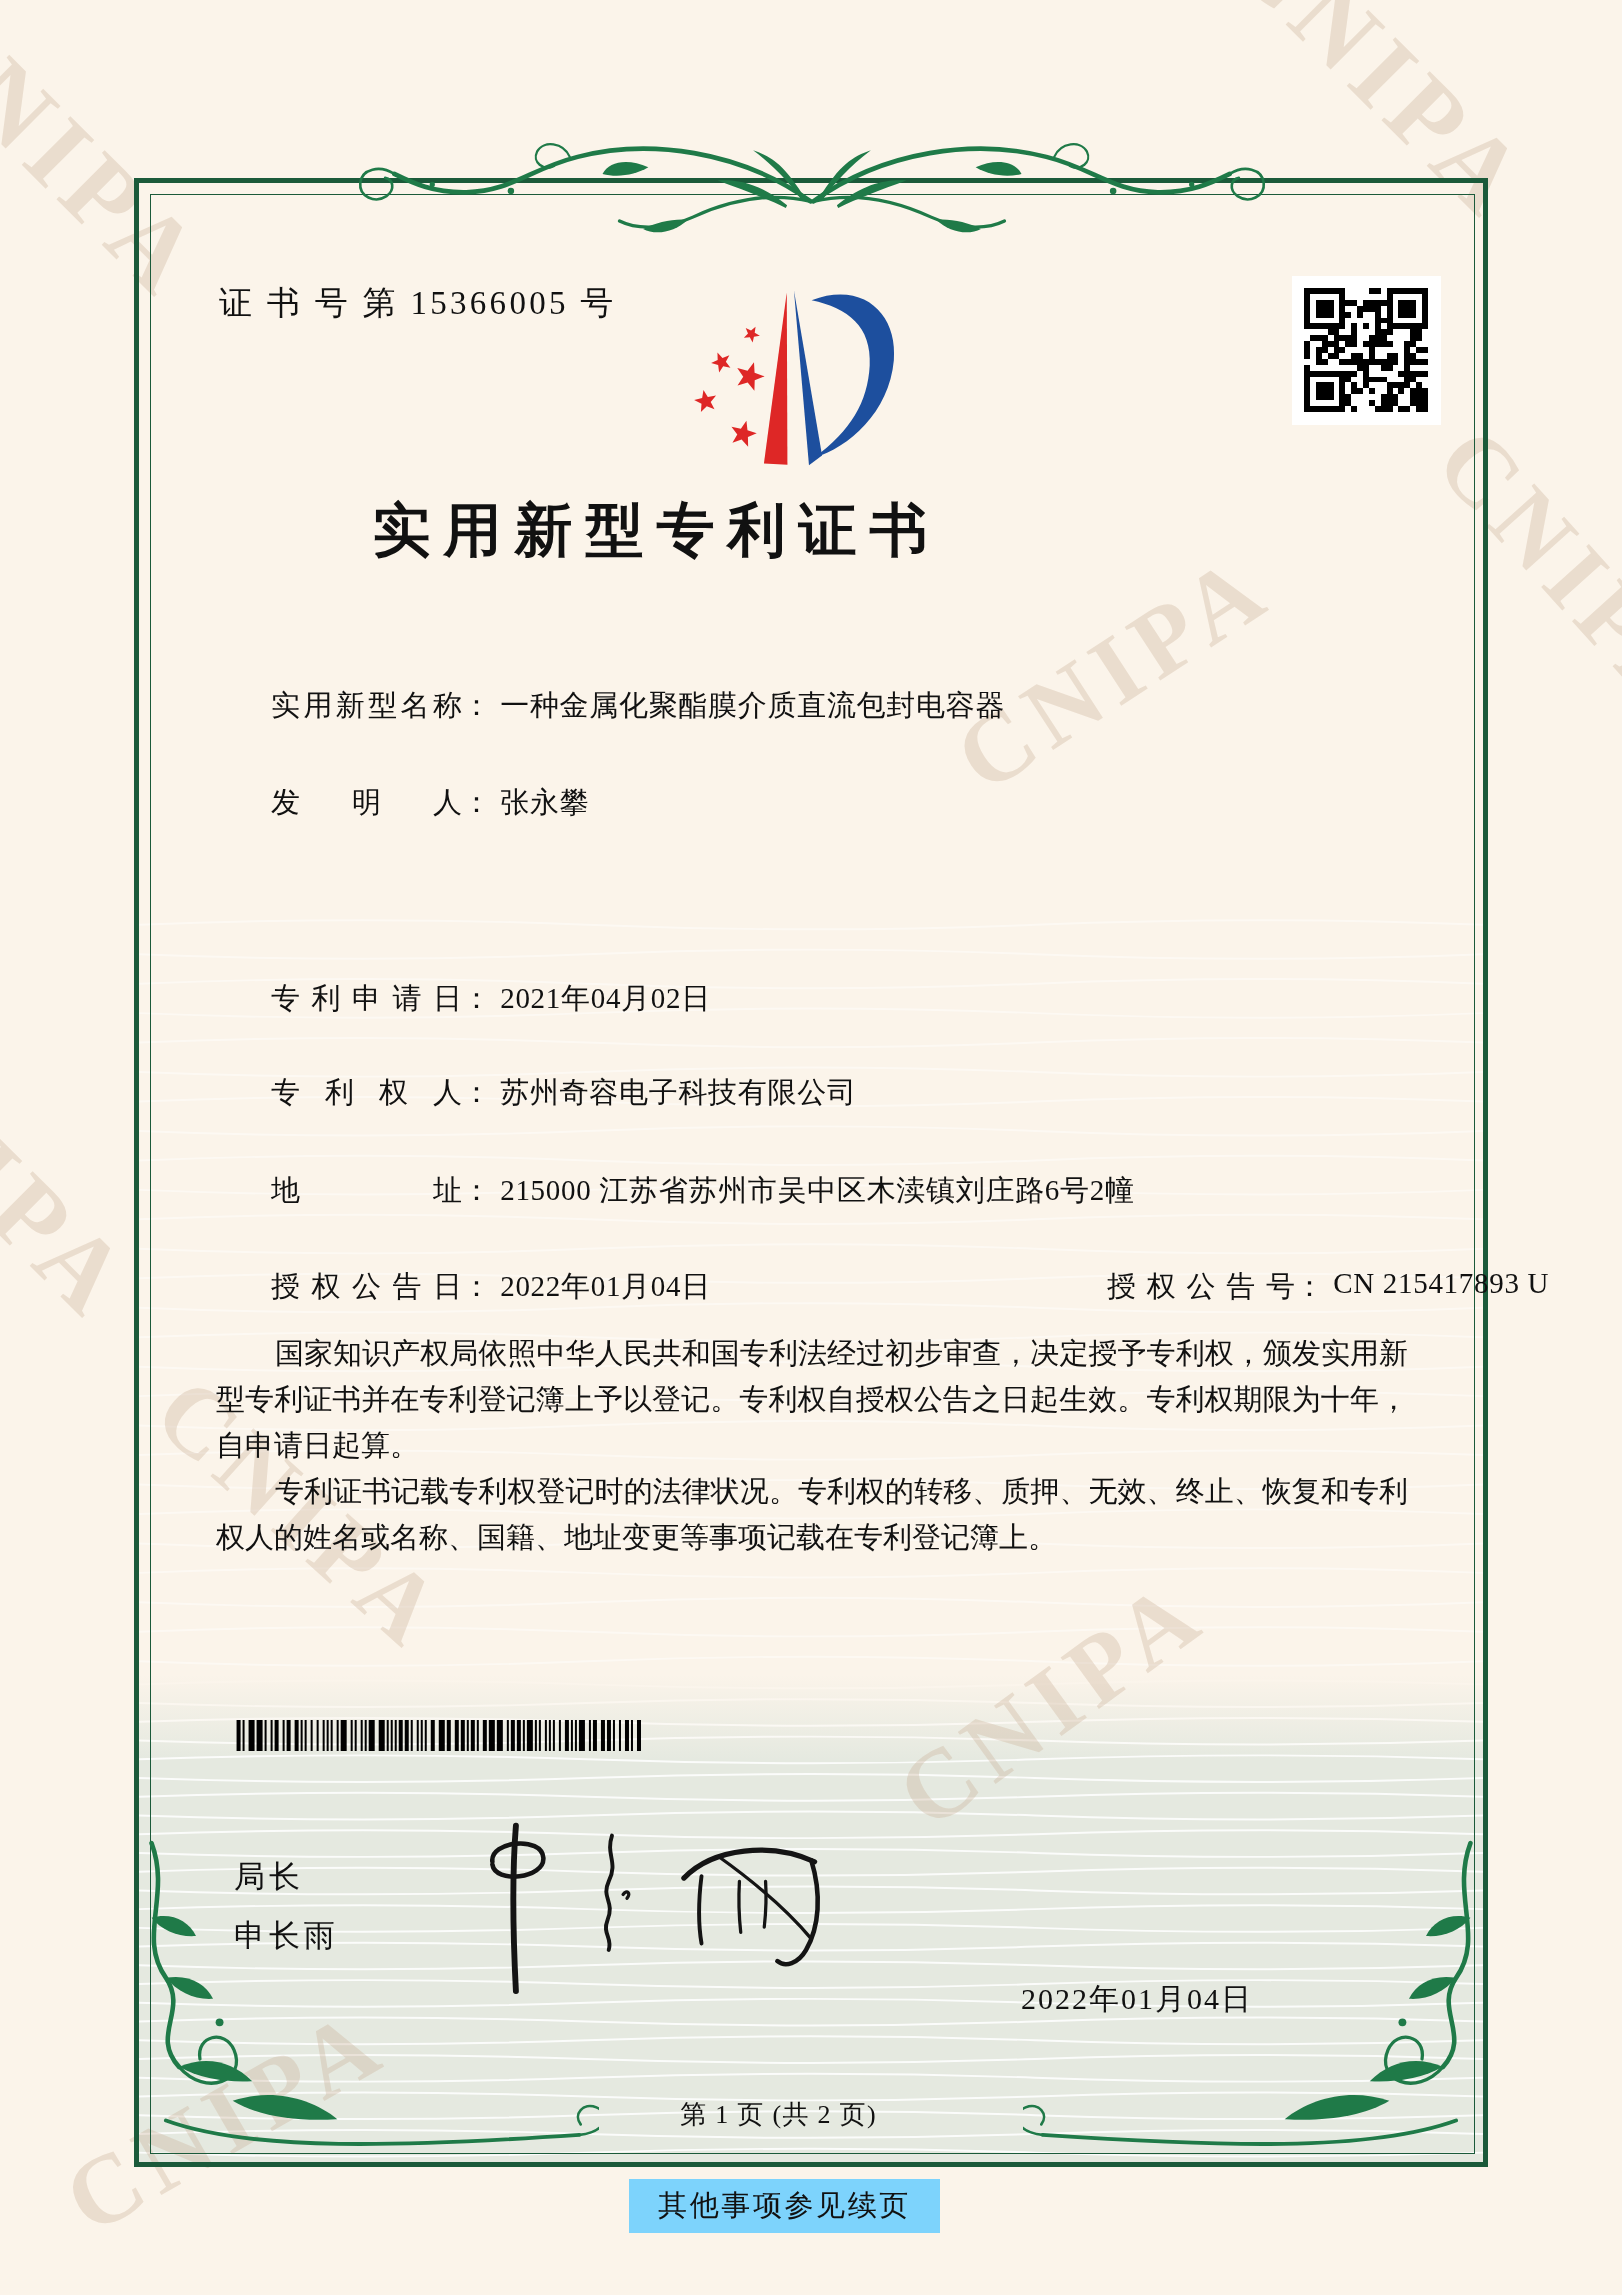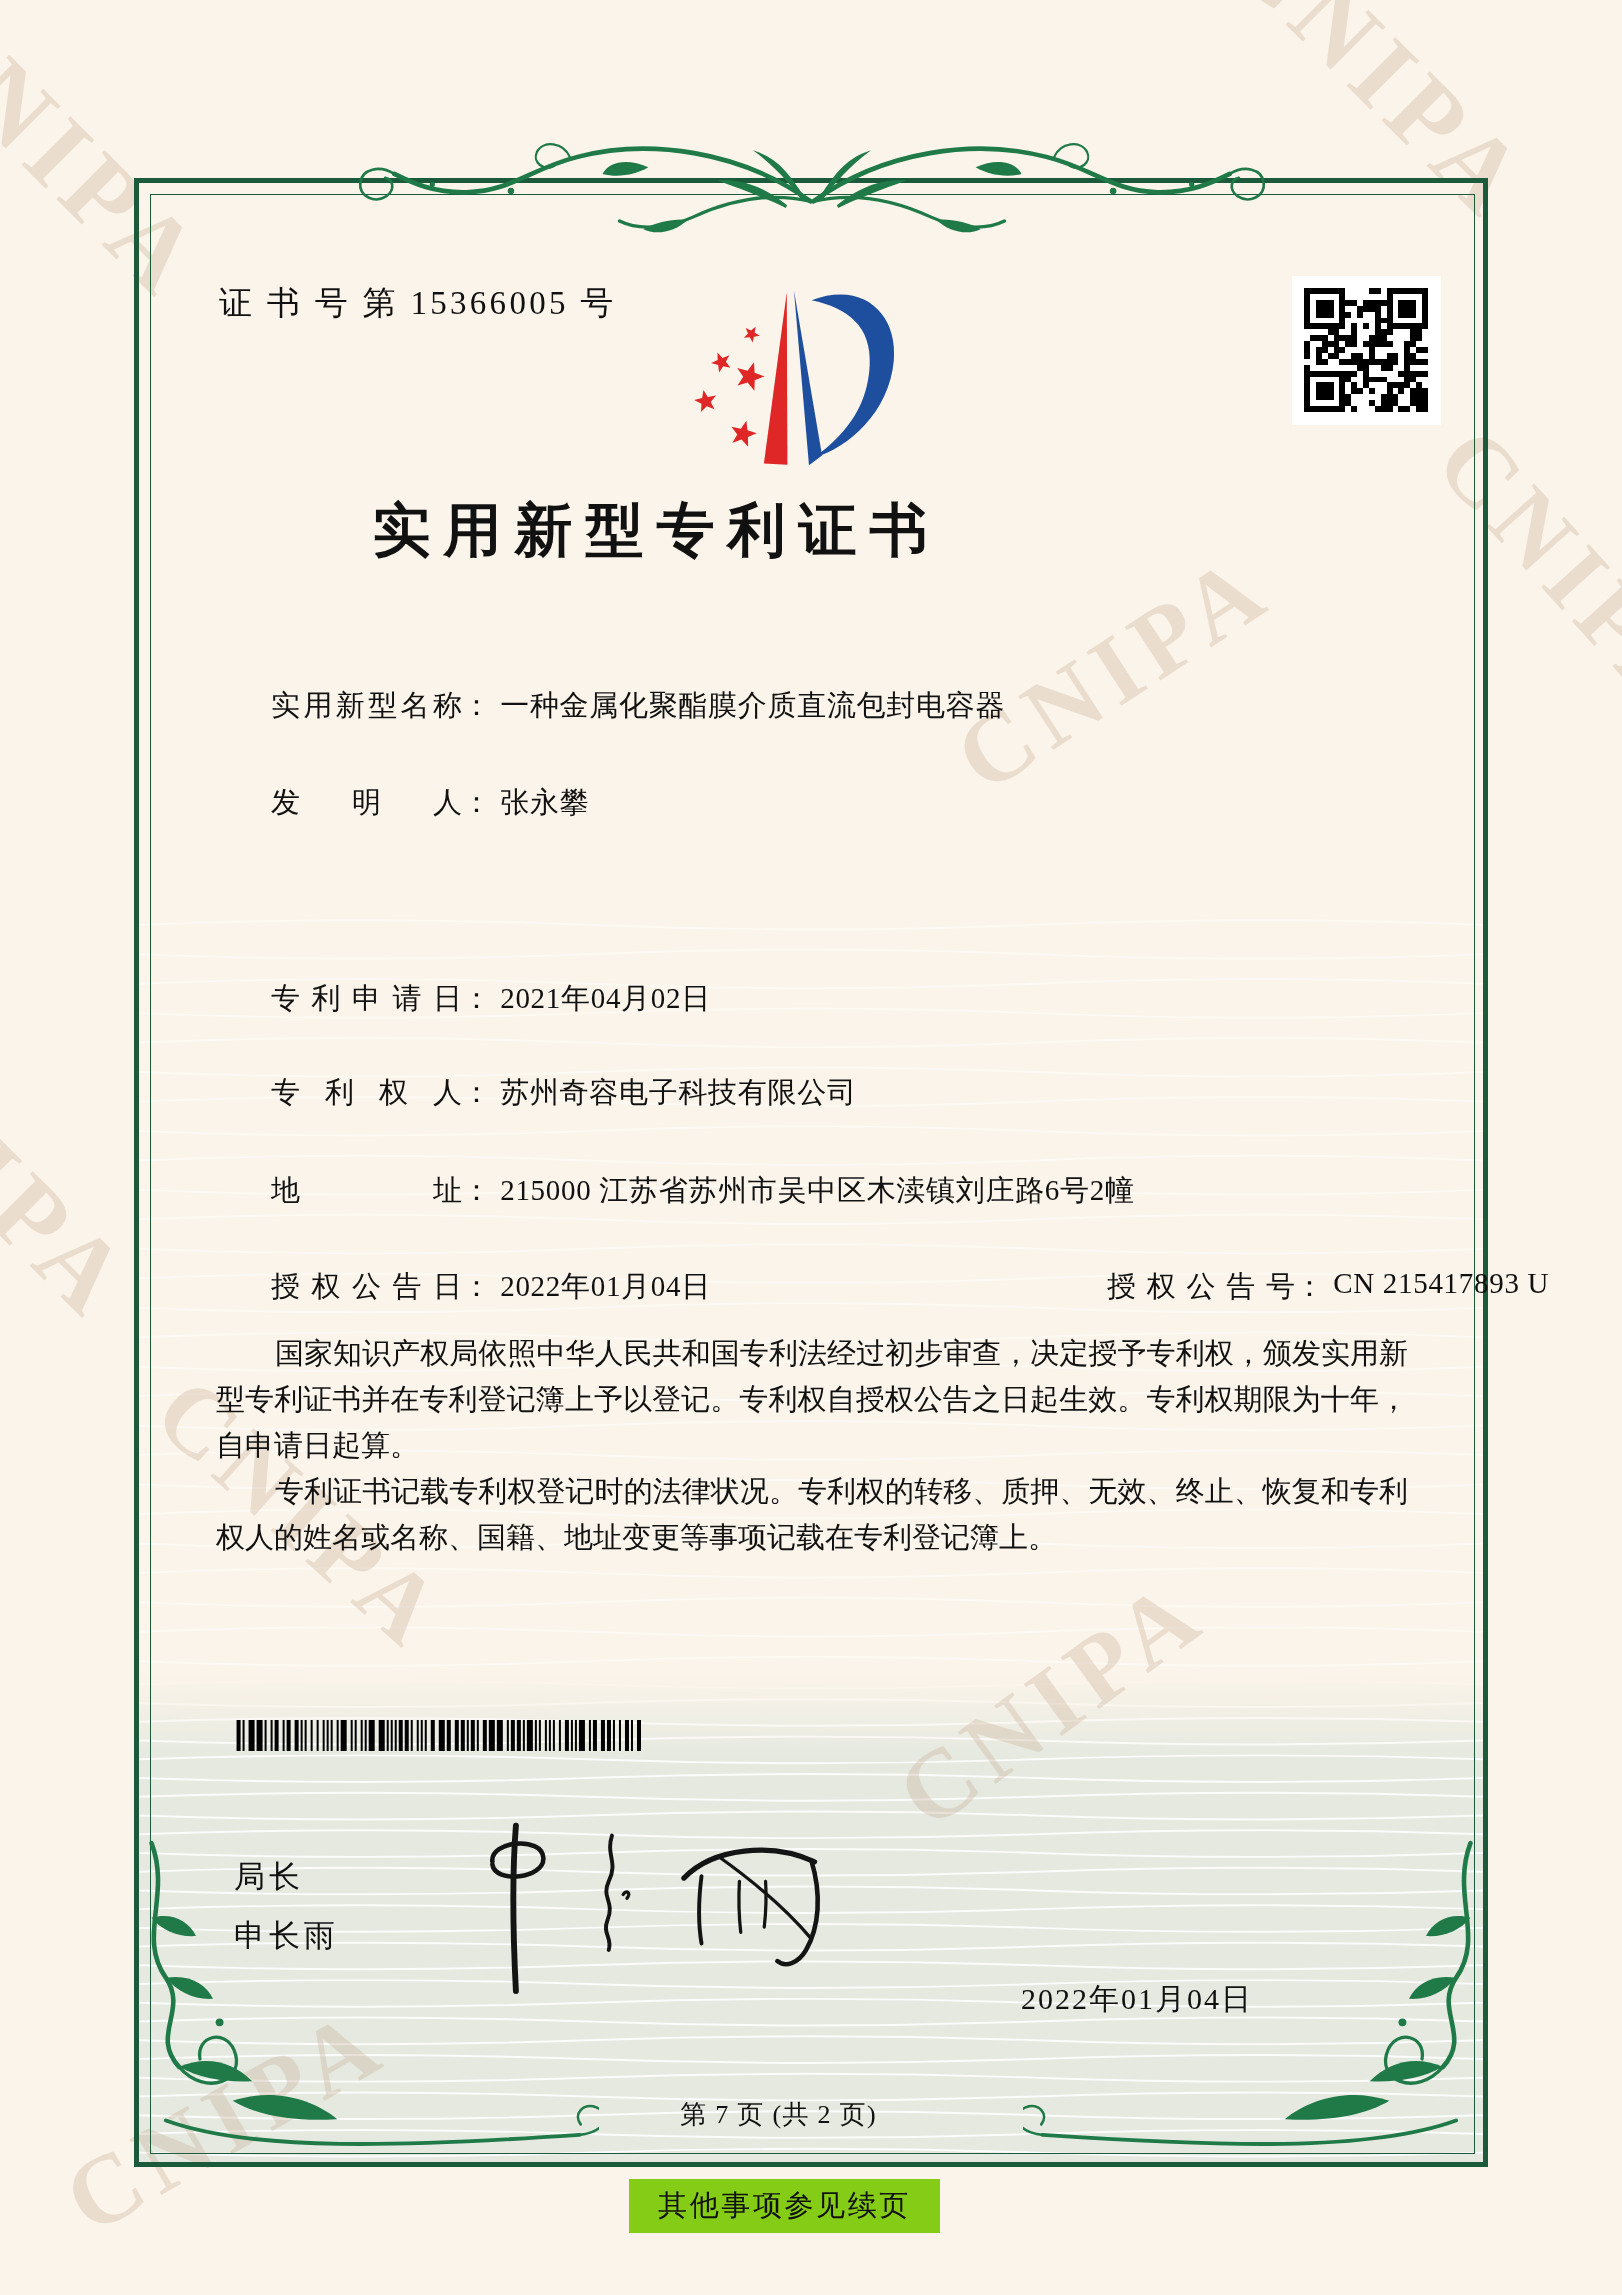--- a/index.html
+++ b/index.html
@@ -50,21 +50,21 @@
   .body-text{position:absolute;left:216px;top:1330px;width:1192px;font-size:29px;
              line-height:46px;text-align:justify;}
   .body-text p{margin:0;text-indent:59px;}
   .barcode{position:absolute;left:234px;top:1720px;width:412px;height:31px;}
   .signer-role{position:absolute;left:234px;top:1856px;font-size:31px;letter-spacing:3.9px;}
   .signer-name{position:absolute;left:234px;top:1915px;font-size:31px;letter-spacing:3.9px;}
   .signature{position:absolute;left:458px;top:1816px;width:406px;height:183px;}
   .issue-date{position:absolute;left:1021px;top:1979px;font-size:30px;letter-spacing:2px;}
   .pagination{position:absolute;left:615px;top:2097px;width:327px;text-align:center;
               font-size:26px;letter-spacing:1.3px;}
-  .footer-strip{position:absolute;left:629px;top:2179px;width:311px;height:54px;background:#84cc16;
+  .footer-strip{position:absolute;left:629px;top:2179px;width:311px;height:54px;background:#7dd3fc;
                 display:flex;align-items:center;justify-content:center;z-index:5;}
   .footer-strip span{font-size:29px;letter-spacing:2.6px;}
   svg{display:block;}
 </style>
 </head>
 <body>
 
 <div class="page" style="--paper: #fbf4ea; --frame: #1b5a3a; --orn: #1f7a48; --band: #e5e9e0; --wm: #c9ae94; --logo-red: #de2726; --logo-blue: #1d4f9e;">
 
   <div class="wm wm1">CNIPA</div>
@@ -504,20 +504,20 @@
       <path d="M345,95 C390,48 480,40 545,70" stroke-width="8"></path>
       <path d="M372,92 C366,140 368,172 372,195" stroke-width="6"></path>
       <path d="M540,68 C556,120 552,170 532,205 C520,226 500,232 488,222" stroke-width="7"></path>
       <path d="M430,100 C428,135 430,160 432,178" stroke-width="5"></path>
       <path d="M470,100 C472,130 470,152 468,170" stroke-width="5"></path>
       <path d="M398,62 C440,92 500,140 540,188" stroke-width="5"></path>
     </svg>
 
     <div class="issue-date">2022年01月04日</div>
 
-    <div class="pagination">第 7 页 (共 2 页)</div>
+    <div class="pagination">第 1 页 (共 2 页)</div>
   </div>
 
   <div class="footer-strip">
     <span>其他事项参见续页</span>
   </div>
 </div>
 
 
 </body></html>

